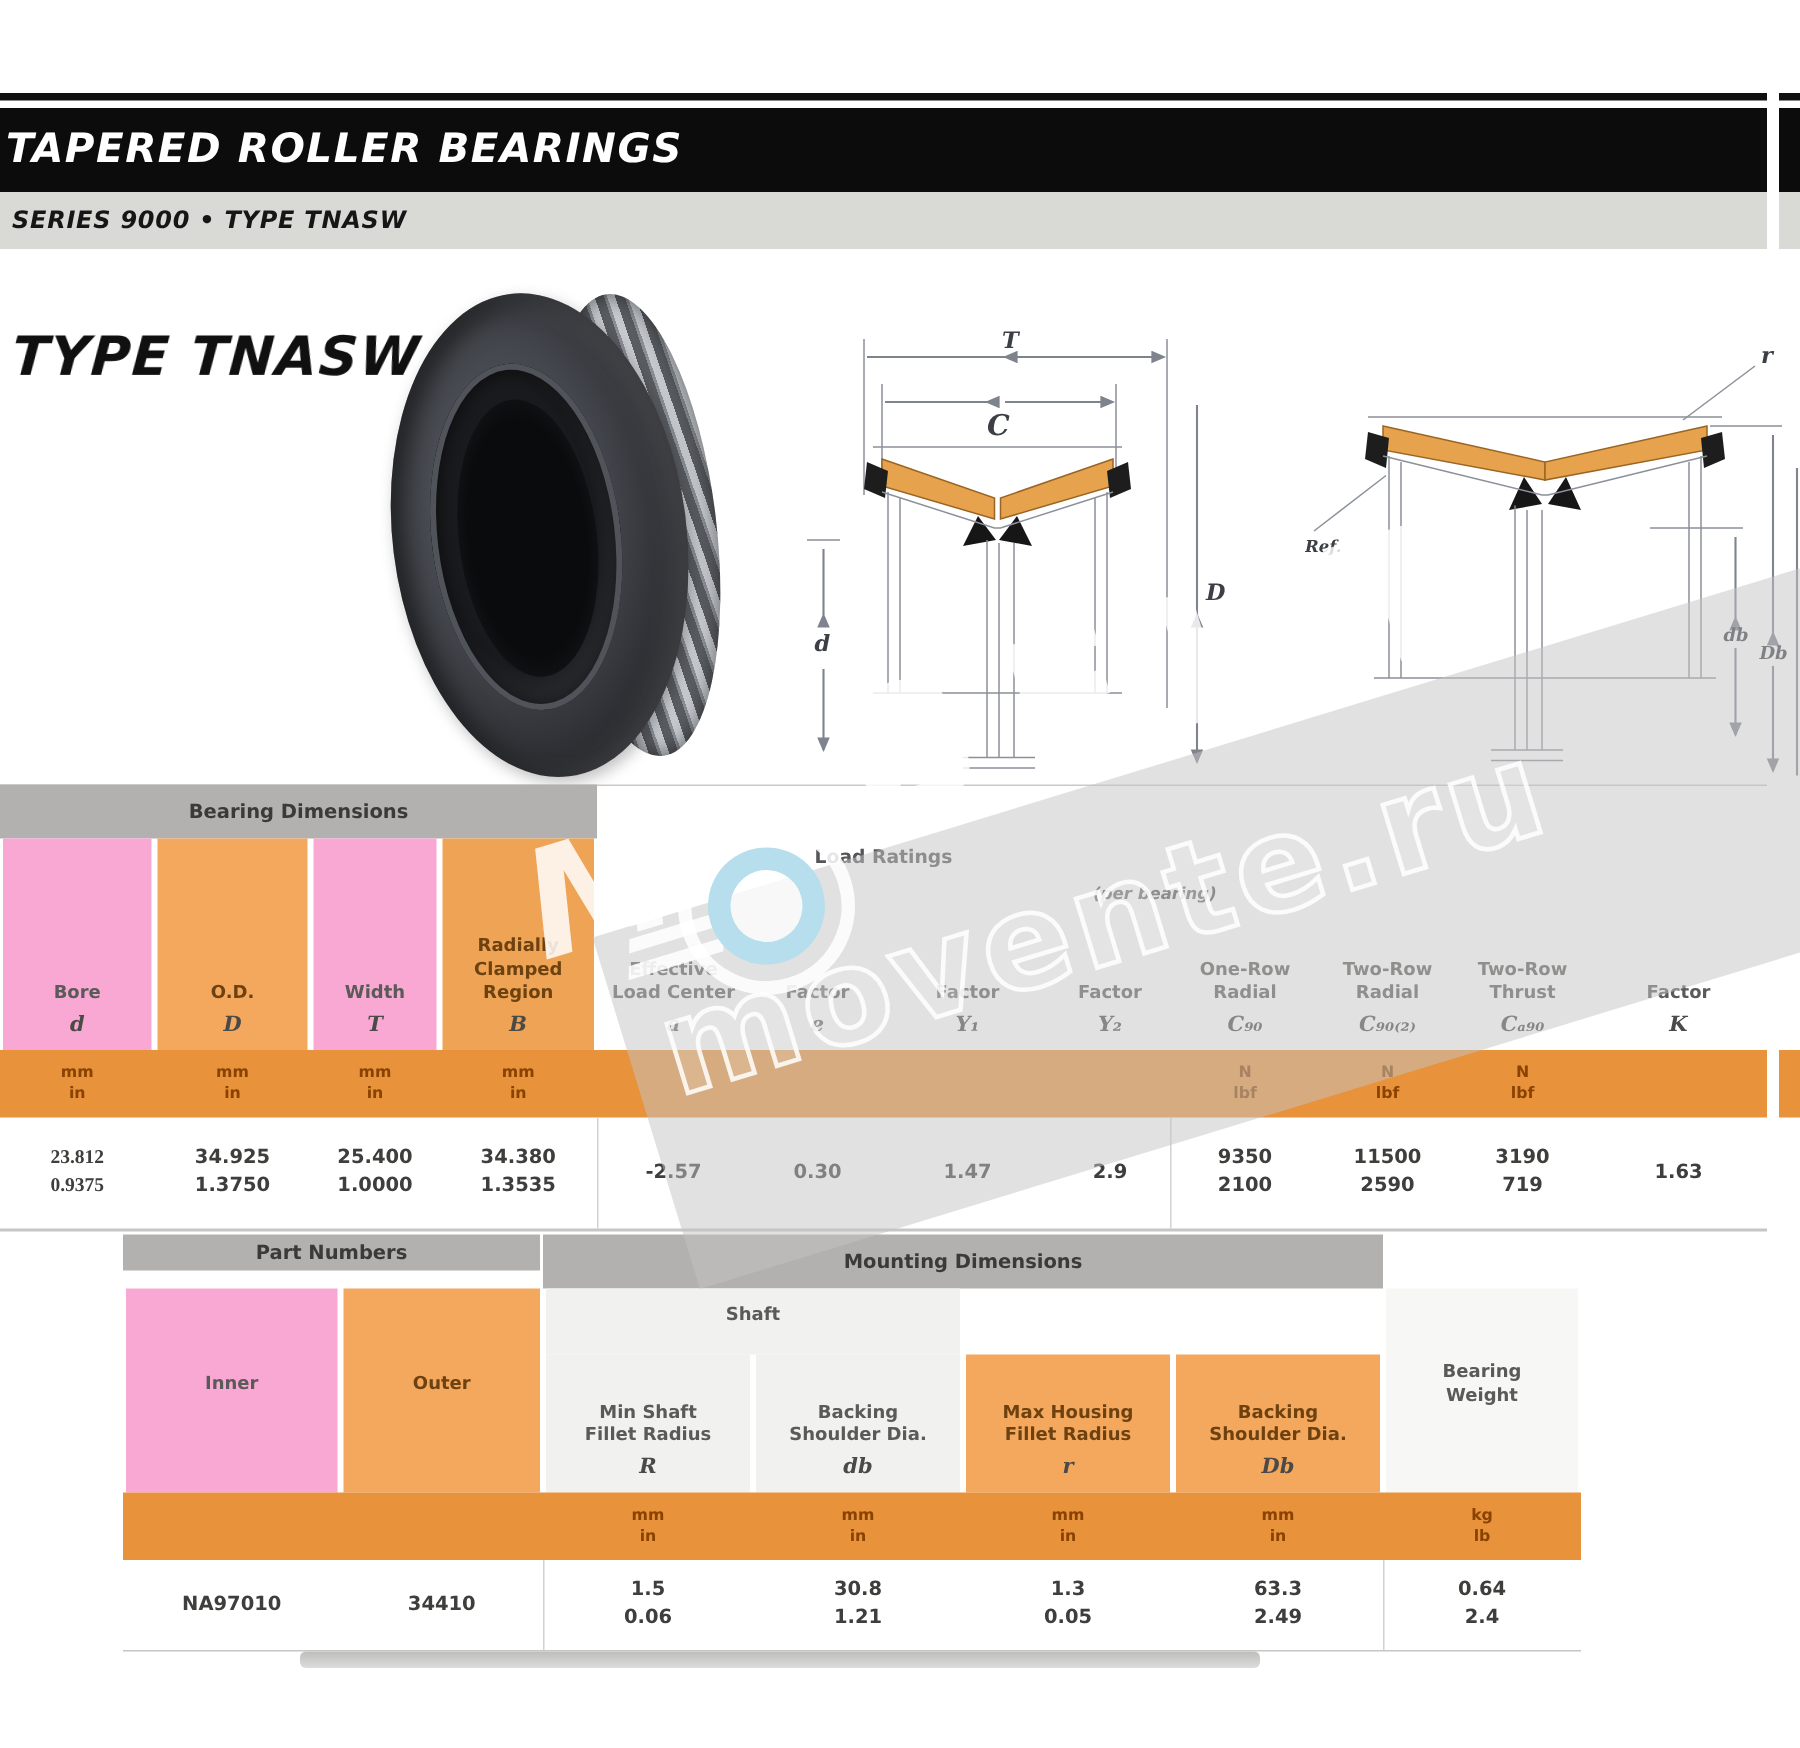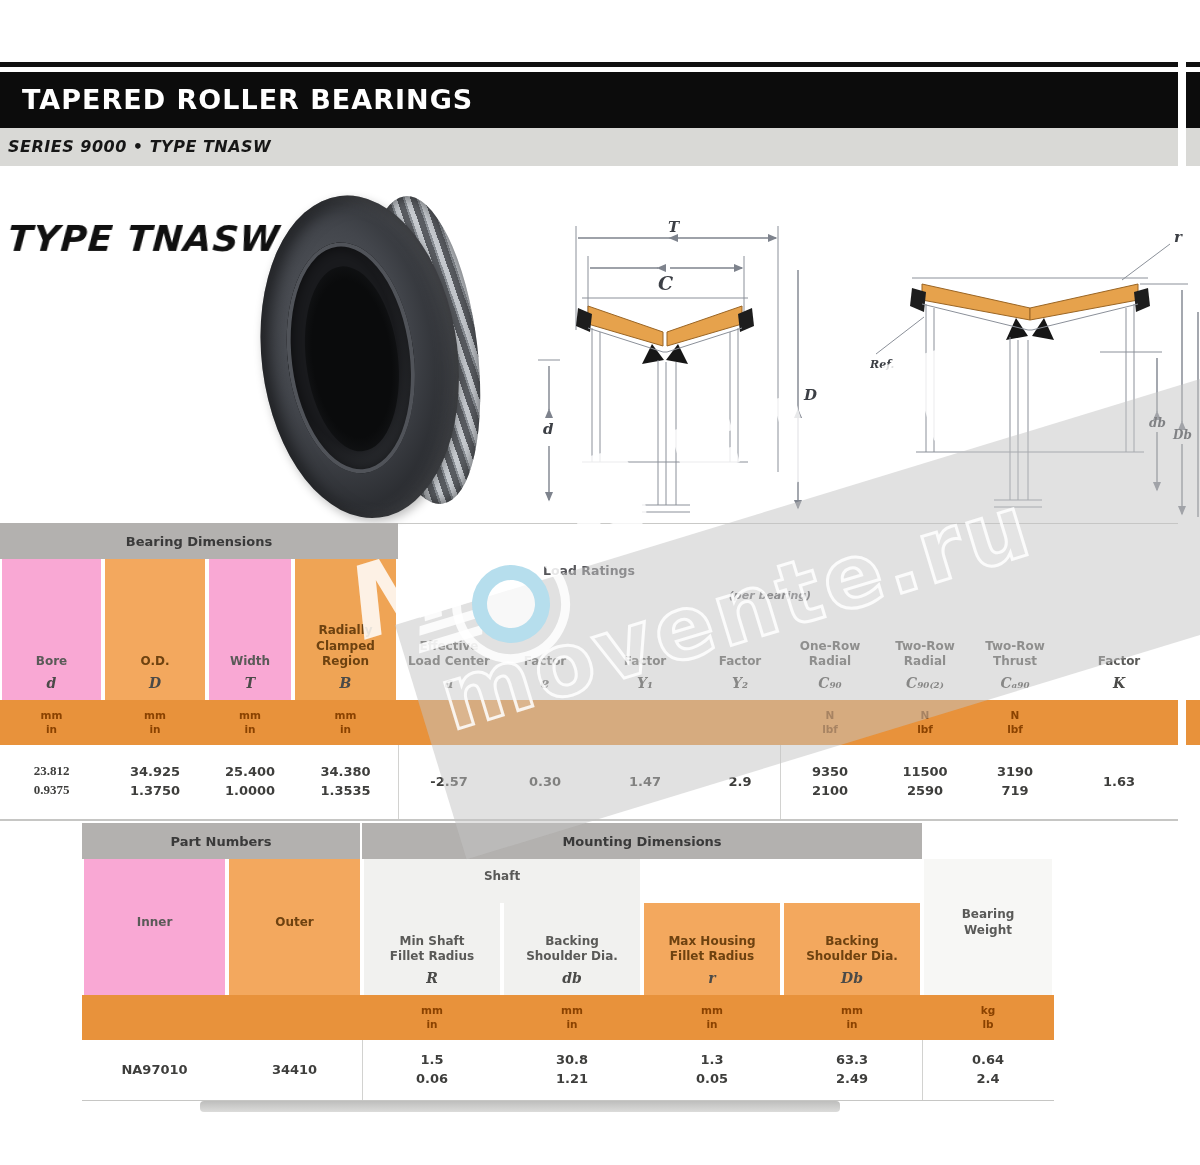--- a/index.html
+++ b/index.html
@@ -7,22 +7,22 @@
     width:1200px;height:1165px;position:relative;overflow:hidden;
     background:#ffffff;
     font-family:"DejaVu Sans","Liberation Sans",sans-serif;
     -webkit-font-smoothing:antialiased;
   }
   .abs{position:absolute;}
   
   #top-rule{left:0;top:62px;width:1178px;height:5px;background:#101010;}
   #black-bar{left:0;top:72px;width:1178px;height:56px;background:#0c0c0c;}
   #black-bar .bar-text{
-    color:#fff;font-size:27px;font-weight:bold;
-    letter-spacing:1px;line-height:56px;padding-left:22px;white-space:nowrap;
+    color:#fff;font-size:27px;font-weight:bold;font-style:italic;
+    letter-spacing:1px;line-height:56px;padding-left:4px;white-space:nowrap;
     filter:blur(.3px);
   }
   #gray-bar{left:0;top:128px;width:1178px;height:38px;background:#d9d9d6;}
   #gray-bar .bar-text{
     color:#161616;font-size:16px;font-weight:bold;font-style:italic;
     line-height:38px;padding-left:8px;letter-spacing:.5px;filter:blur(.3px);
   }
   #sliver-rule{left:1186px;top:62px;width:14px;height:5px;background:#101010;}
   #sliver-black{left:1186px;top:72px;width:14px;height:56px;background:#0c0c0c;}
   #sliver-gray{left:1186px;top:128px;width:14px;height:38px;background:#d9d9d6;}
@@ -355,21 +355,21 @@
     </div>
     <div class="cell datacell" style="left: 1060px; top: 222px; width: 118px; height: 74px;">
       <div>1.63</div>
     </div>
     <div class="cell vsep" style="left: 398px; top: 222px; width: 1px; height: 74px;"></div>
     <div class="cell vsep" style="left: 780px; top: 222px; width: 1px; height: 74px;"></div>
     <div class="cell " style="left: 0px; top: 296px; width: 1178px; height: 2px; background: rgb(198, 198, 196);"></div>
   </div>
 
 <div class="abs tbl" id="t2">
-    <div class="cell graybar" style="left: 0px; top: 0px; width: 278px; height: 36px;">Part Numbers</div>
+    <div class="cell graybar" style="left: 0px; top: 0px; width: 278px; height: 24px;">Part Numbers</div>
     <div class="cell headcell bg-light" style="left: 2px; top: 36px; width: 141px; height: 136px; justify-content: center;">
       <div class="hl">Inner</div>
     </div>
     <div class="cell graybar" style="left: 280px; top: 0px; width: 560px; height: 36px;">Mounting Dimensions</div>
     <div class="cell headcell bg-orange" style="left: 147px; top: 36px; width: 131px; height: 136px; justify-content: center;">
       <div class="hl">Outer</div>
     </div>
     <div class="cell headcell" style="left: 842px; top: 36px; width: 128px; height: 136px; justify-content: center; background: rgb(247, 247, 245);">
       <div class="hl">Bearing</div>
       <div class="hl">Weight</div>

